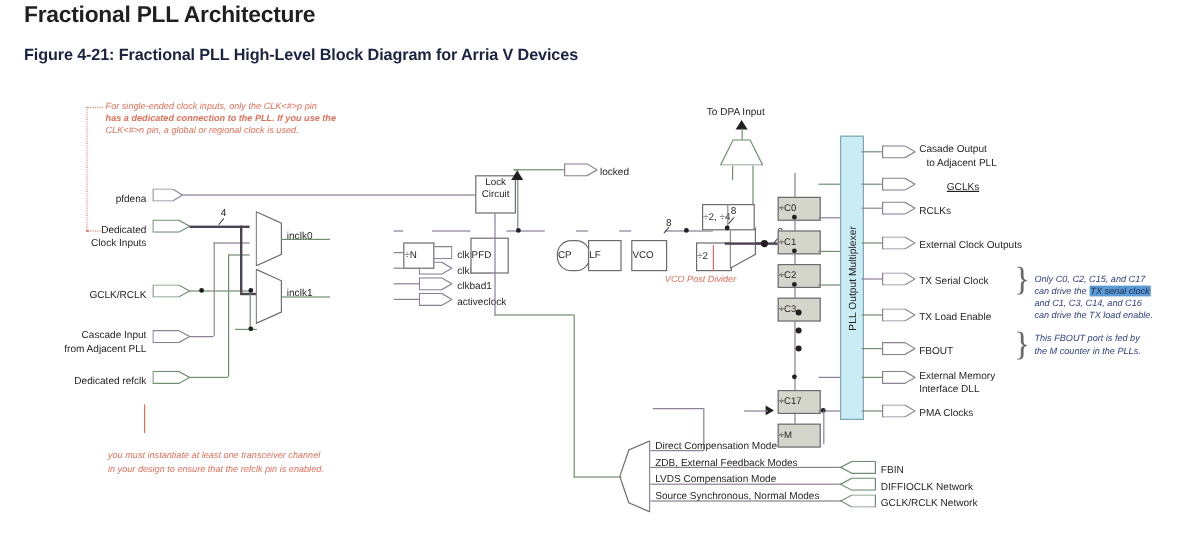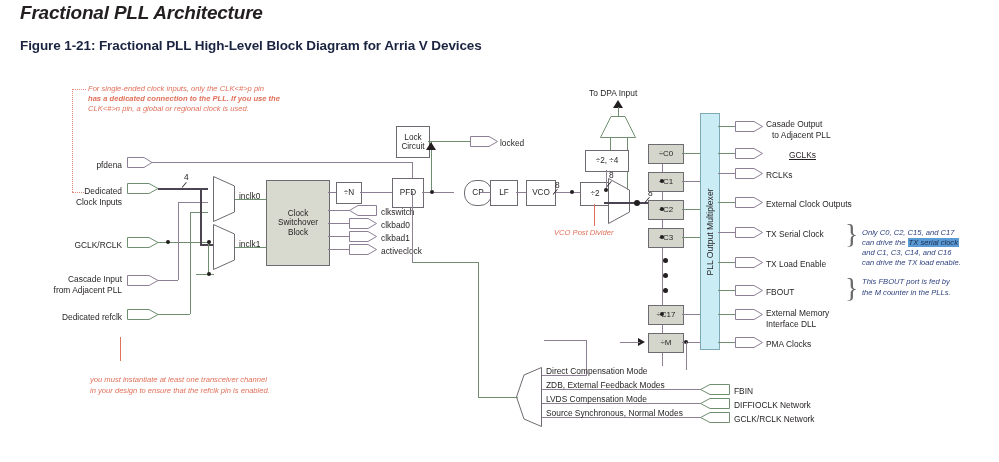--- a/index.html
+++ b/index.html
@@ -1,20 +1,20 @@
 <!DOCTYPE html>
 <html><head>
 <meta charset="utf-8">
 <style>
   html,body{margin:0;padding:0;background:#ffffff;}
   body{width:999px;height:462px;position:relative;overflow:hidden;
        font-family:"Liberation Sans","DejaVu Sans",sans-serif;color:#231f20;}
 
   #page-title{position:absolute;left:20px;top:2px;font-size:19px;font-weight:bold;
-              letter-spacing:-0.2px;color:#231f20;font-style:italic;}
+              letter-spacing:-0.2px;color:#231f20;}
   #fig-caption{position:absolute;left:20px;top:38px;font-size:13.5px;font-weight:bold;
                color:#1a2340;letter-spacing:-0.1px;}
 
   #canvas{position:absolute;left:0;top:62px;width:999px;height:400px;}
 
   .lbl{position:absolute;font-size:8.4px;color:#231f20;line-height:10px;white-space:nowrap;}
   .lbl.r{text-align:right;}
   .note{position:absolute;font-size:7.6px;font-style:italic;line-height:10.2px;
         color:#e0705a;white-space:nowrap;}
   .note2{position:absolute;font-size:7.6px;font-style:italic;line-height:10.4px;
@@ -22,21 +22,21 @@
   .hl{background:#5b9bd5;color:#1b2a4a;padding:0 1px;}
 
   .wire{position:absolute;background:#8e7f95;}
   .wire.h{height:1px;}
   .wire.v{width:1px;}
   .wire.g{background:#6f8f70;}
   .wire.d{background:#4c4450;}
 
   .box{position:absolute;border:1px solid #6f6a72;background:#fff;
        font-size:8.2px;text-align:center;color:#231f20;
-       display:flex;align-items:center;justify-content:center;line-height:9.5px;}
+       display:flex;align-items:center;line-height:9.5px;margin-top:20px;}
   .box.shade{background:#d8d9cf;border-color:#6f6a72;}
   .box.cnt{background:#d4d5cb;font-size:8px;}
 
   .mux{position:absolute;}
   .mux svg{display:block;}
 
   .port{position:absolute;}
   .port svg{display:block;}
 
   .omux{position:absolute;left:700px;top:51px;width:18px;height:235px;
@@ -54,21 +54,21 @@
   .dashv{position:absolute;width:0;border-left:1px dotted #e08a7a;}
   .dashh{position:absolute;height:0;border-top:1px dotted #e08a7a;}
   .leadv{position:absolute;width:0;border-left:1px solid #e0705a;}
   .brace{position:absolute;font-size:28px;color:#6b6b6b;font-family:"Liberation Serif",serif;}
   .ellip{position:absolute;width:5px;height:5px;border-radius:50%;background:#231f20;}
 </style>
 </head>
 <body>
 
 <div id="page-title">Fractional PLL Architecture</div>
-<div id="fig-caption">Figure 1-21: Fractional PLL High-Level Block Diagram for Arria V Devices</div>
+<div id="fig-caption">Figure 4-21: Fractional PLL High-Level Block Diagram for Arria V Devices</div>
 
 <div id="canvas">
 
   <div class="note" style="left:88px;top:22px;">For single-ended clock inputs, only the CLK&lt;#&gt;p pin</div>
   <div class="note" style="left:88px;top:32px;font-weight:bold;">has a dedicated connection to the PLL. If you use the</div>
   <div class="note" style="left:88px;top:42px;">CLK&lt;#&gt;n pin, a global or regional clock is used.</div>
   <div class="dashh" style="left:72px;top:27px;width:14px;"></div>
   <div class="dashv" style="left:72px;top:27px;height:103px;"></div>
   <div class="dashh" style="left:72px;top:130px;width:12px;"></div>
 
@@ -141,25 +141,20 @@
   <div class="wire g h" style="left:235px;top:137px;width:40px;"></div>
 
   <div class="mux" style="left:213px;top:162px;">
     <svg width="22" height="46">
         <path d="M0.5,0.5 L21.5,10 L21.5,36 L0.5,45.5 Z" fill="#fff" stroke="#6f6a72"></path>
       </svg>
   </div>
   <div class="lbl" style="left:239px;top:177px;">inclk1</div>
   <div class="wire g h" style="left:235px;top:185px;width:40px;"></div>
 
-  <div class="box shade" style="left:266px;top:118px;width:62px;height:84px;flex-direction:column;">
-    <span>Clock</span>
-    <span>Switchover</span>
-    <span>Block</span>
-  </div>
 
   <div class="wire h" style="left:328px;top:148px;width:22px;"></div>
   <div class="port" style="left:349px;top:143px;">
     <svg width="28" height="11">
         <path d="M27.5,0.5 H9 L0.5,5.5 L9,10.5 H27.5 Z" fill="#fff" stroke="#8e7f95"></path>
       </svg>
   </div>
   <div class="lbl" style="left:381px;top:145px;">clkswitch</div>
 
   <div class="wire h" style="left:328px;top:161px;width:22px;"></div>

